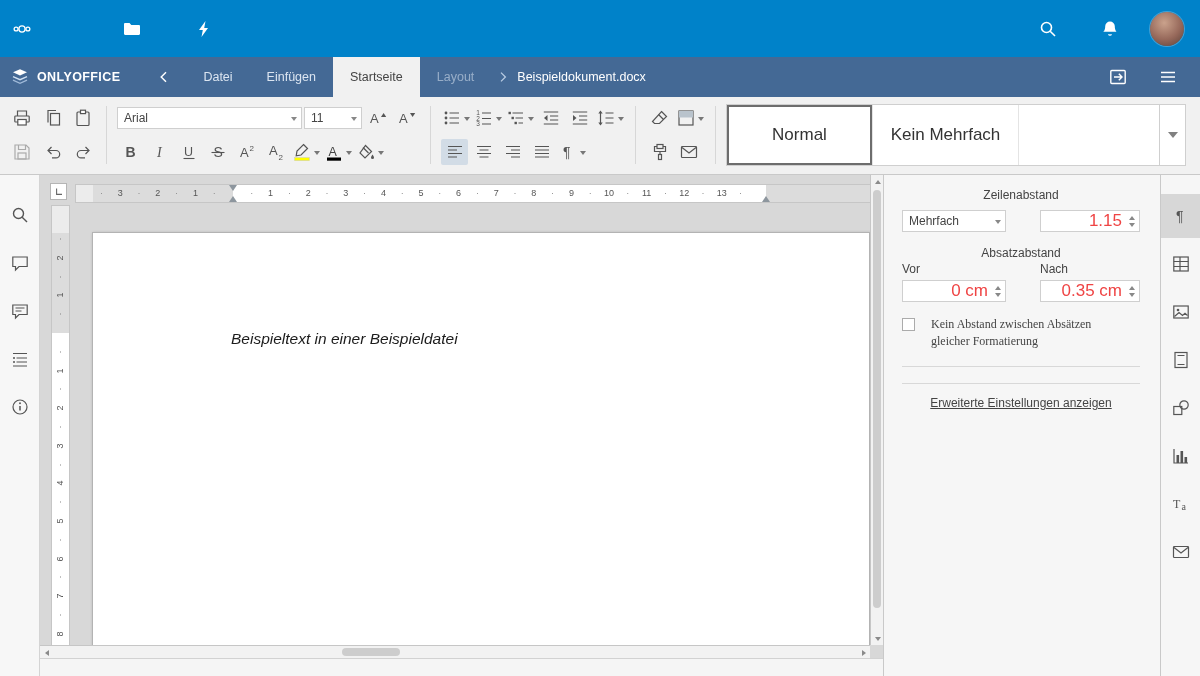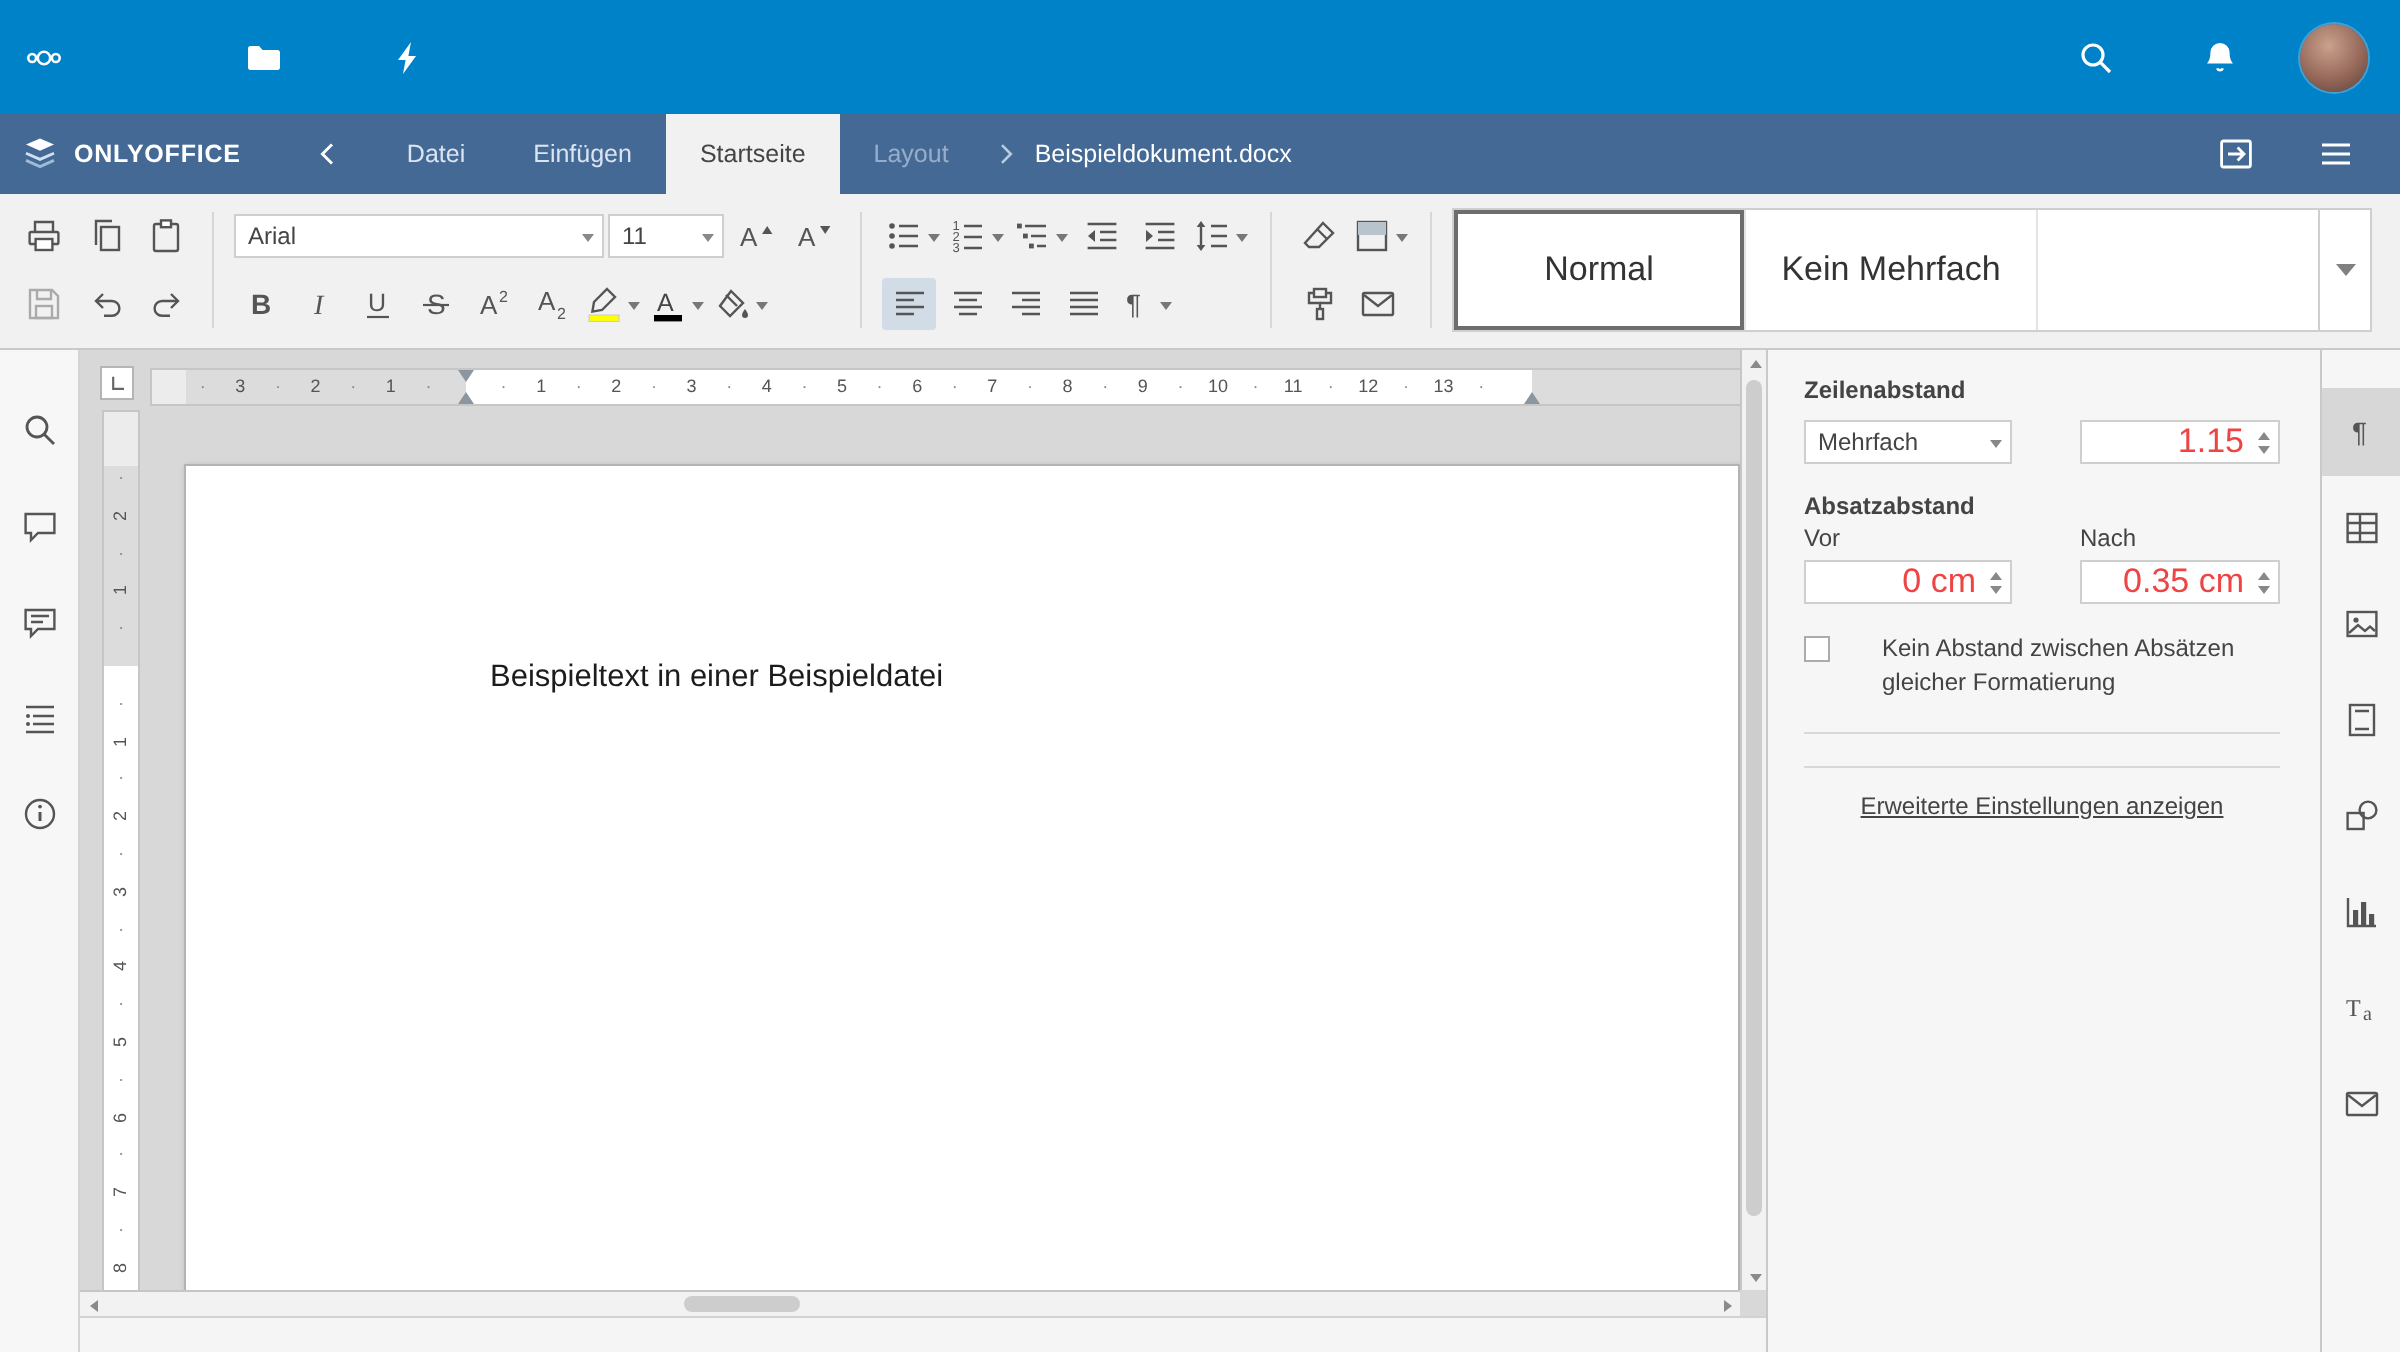--- a/index.html
+++ b/index.html
@@ -68,44 +68,44 @@
   .hseg,.vseg{position:absolute;}
   .hseg{top:0;bottom:0;} .vseg{left:0;right:0;}
   .rnum{position:absolute;top:2px;transform:translateX(-50%);font-size:9px;color:#555;line-height:13px;}
   .rdot{position:absolute;top:2px;transform:translateX(-50%);font-size:9px;color:#8a8a8a;line-height:13px;}
   .rnum.v,.rdot.v{left:0;width:17px;text-align:center;transform:translateY(-50%) rotate(-90deg);top:auto;}
   .ind-top{position:absolute;top:0;width:0;height:0;border:4.5px solid transparent;border-top:6px solid #8d969e;transform:translateX(-50%);}
   .ind-bot{position:absolute;bottom:0;width:0;height:0;border:4.5px solid transparent;border-bottom:6px solid #8d969e;transform:translateX(-50%);}
   .vruler{position:absolute;left:11px;top:30px;width:19px;height:440px;background:#ececec;border:1px solid #c6c6c6;}
   .viewport{position:absolute;left:35px;top:30px;width:795px;height:440px;background:#d8d8d8;overflow:hidden;}
   .page{position:absolute;left:17px;top:27px;width:778px;height:980px;background:#fff;border:1px solid #b3b3b3;box-shadow:1px 1px 3px rgba(0,0,0,.25);}
-  .doc-text{position:absolute;left:152px;top:96px;font-size:15.5px;line-height:19px;color:#1c1c1c;font-family:"Liberation Sans",sans-serif;}
+  .doc-text{position:absolute;left:138px;top:96px;font-size:15.5px;line-height:19px;color:#1c1c1c;font-family:"Liberation Sans",sans-serif;font-style:italic;}
 
   .vscroll{position:absolute;right:0;top:0;width:13px;height:470px;background:#f2f2f2;border-left:1px solid #c6c6c6;}
   .vthumb{position:absolute;left:2px;top:15px;width:8px;height:418px;background:#cdcdcd;border-radius:4px;}
   .hscroll{position:absolute;left:0;top:470px;width:830px;height:13px;background:#f2f2f2;border-top:1px solid #c6c6c6;}
   .hthumb{position:absolute;left:302px;top:2px;width:58px;height:8px;background:#cdcdcd;border-radius:4px;}
   .sarr{position:absolute;display:flex;align-items:center;justify-content:center;width:13px;height:13px;}
   .tri-up{width:0;height:0;border:3.5px solid transparent;border-bottom:4.5px solid #8a8a8a;margin-top:-3px;}
   .tri-down{width:0;height:0;border:3.5px solid transparent;border-top:4.5px solid #8a8a8a;margin-bottom:-3px;}
   .tri-left{width:0;height:0;border:3.5px solid transparent;border-right:4.5px solid #8a8a8a;margin-left:-3px;}
   .tri-right{width:0;height:0;border:3.5px solid transparent;border-left:4.5px solid #8a8a8a;margin-right:-3px;}
   .statusband{position:absolute;left:0;top:483px;width:843px;height:18px;background:#f5f5f5;border-top:1px solid #d2d2d2;}
 
   
   .right-panel{width:277px;background:#f6f6f6;border-left:1px solid #c9c9c9;padding:13px 20px 0 18px;flex:none;}
-  .panel-h{font-weight:bold;color:#444;margin-bottom:8px;}
+  .panel-h{font-weight:normal;color:#444;margin-bottom:8px;text-align:center;}
   .prow{display:flex;justify-content:space-between;align-items:center;}
   .mt14{margin-top:14px;} .mb4{margin-bottom:4px;}
   .spin{height:22px;background:#fff;border:1px solid #cfcfcf;display:flex;align-items:center;padding:0 2px 0 6px;}
   .spin-val{flex:1;text-align:right;padding-right:4px;font-size:17px;color:#ef4444;}
   .spin-arrows{display:flex;flex-direction:column;justify-content:center;gap:3px;width:11px;}
   .sa-up{width:0;height:0;border:3px solid transparent;border-bottom:4px solid #888;margin:0 auto;}
   .sa-down{width:0;height:0;border:3px solid transparent;border-top:4px solid #888;margin:0 auto;}
-  .checkrow{display:flex;margin-top:14px;gap:26px;}
+  .checkrow{display:flex;margin-top:14px;gap:16px;font-family:Liberation Serif, serif;}
   .checkbox{width:13px;height:13px;background:#fff;border:1px solid #ababab;flex:none;margin-top:2px;}
   .check-label{line-height:17px;color:#444;}
   .pdivider{height:1px;background:#d8d8d8;margin:16px 0 12px 0;}
   .colorcombo{height:22px;display:flex;align-items:stretch;border:1px solid #cfcfcf;background:#fff;}
   .swatch{width:29px;background:linear-gradient(to top right,#fff 44%,#e02020 45%,#e02020 52%,#fff 53%);margin:2px;}
   .swatch-caret{width:15px;border-left:1px solid #d7d7d7;display:flex;align-items:center;justify-content:center;}
   .bg-label{margin-left:13px;color:#444;flex:1;text-align:left;}
   .bgrow{display:flex;align-items:center;}
   .adv-link{text-align:center;text-decoration:underline;color:#444;margin-top:2px;}
 

